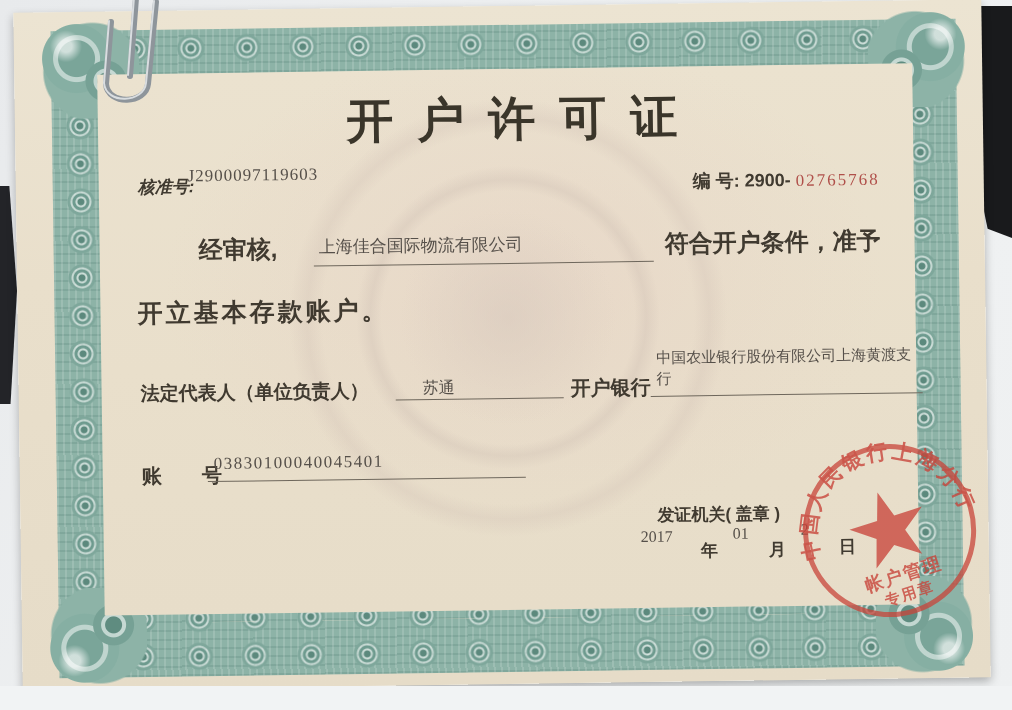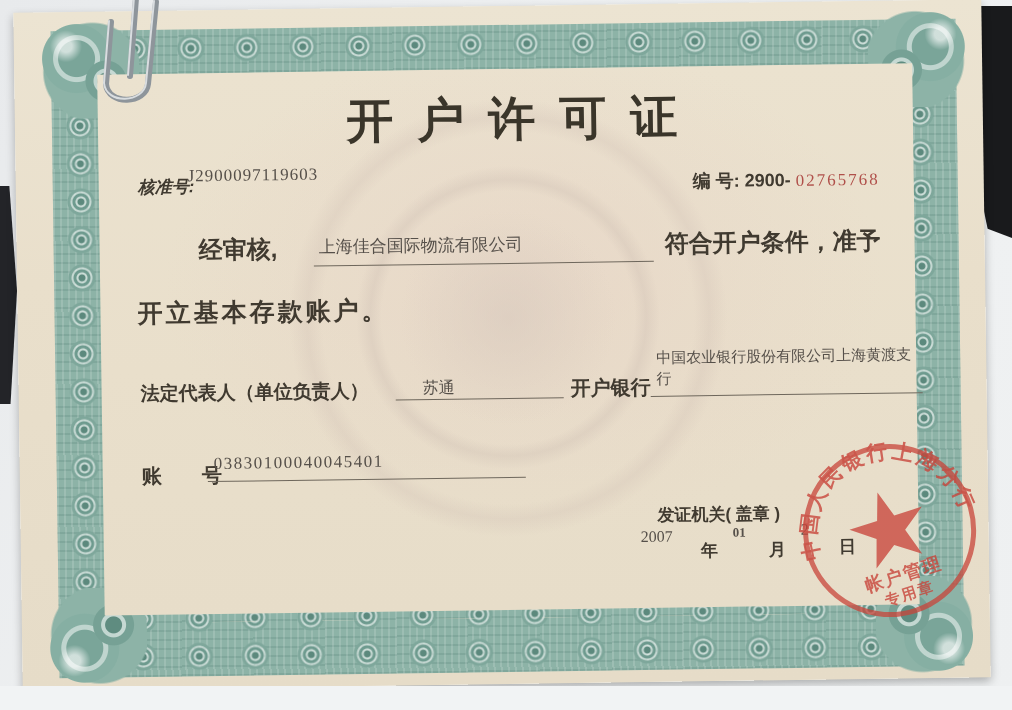--- a/index.html
+++ b/index.html
@@ -131,23 +131,23 @@
 
     <div class="pos lbl" style="left:552px;top:370px;font-size:20px;">开户银行</div>
     <div class="pos val bankval" style="left:638px;top:344px;font-size:15px;">中国农业银行股份有限公司上海黄渡支行</div>
     <div class="rule" style="left:632px;top:392px;width:272px;"></div>
 
     <div class="pos lbl" style="left:122px;top:452px;font-size:20px;">账　　号</div>
     <div class="pos val" style="left:194px;top:444px;font-size:17px;letter-spacing:1.5px;">03830100040045401</div>
     <div class="rule" style="left:188px;top:471px;width:318px;"></div>
 
     <div class="pos lbl" style="left:637px;top:500px;font-size:17px;">发证机关( 盖章 )</div>
-    <div class="pos val" style="left:620px;top:524px;font-size:16px;">2007</div>
+    <div class="pos val" style="left:620px;top:524px;font-size:16px;">2017</div>
     <div class="pos lbl" style="left:680px;top:536px;font-size:17px;">年</div>
-    <div class="pos val" style="left:712px;top:522px;font-size:13px;font-weight:bold;">01</div>
+    <div class="pos val" style="left:712px;top:522px;font-size:16px;">01</div>
     <div class="pos lbl" style="left:748px;top:536px;font-size:17px;">月</div>
     <div class="pos val" style="left:780px;top:519px;font-size:16px;">2</div>
     <div class="pos lbl" style="left:818px;top:534px;font-size:17px;">日</div>
 
     <div class="sealwrap">
       <svg width="184" height="184" viewBox="0 0 184 184">
         <circle cx="92" cy="92" r="84" fill="none" stroke="#c8443a" stroke-width="5" opacity="0.85"></circle>
         <path id="sealArc" d="M 22,118 A 74,74 0 1 1 162,118" fill="none"></path>
         <text font-size="21" font-weight="bold" fill="#c8443a" letter-spacing="3" opacity="0.9" font-family="Liberation Serif, DejaVu Serif, serif">
           <textPath href="#sealArc" startOffset="50%" text-anchor="middle">中国人民银行上海分行</textPath>

